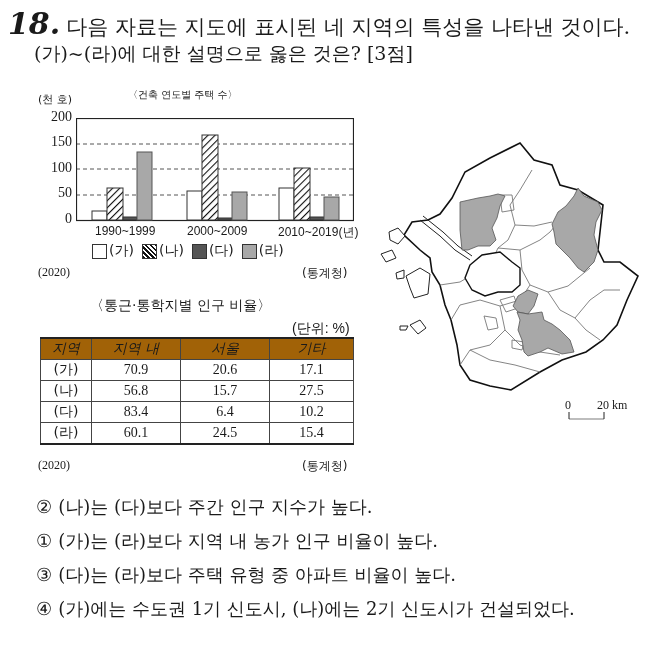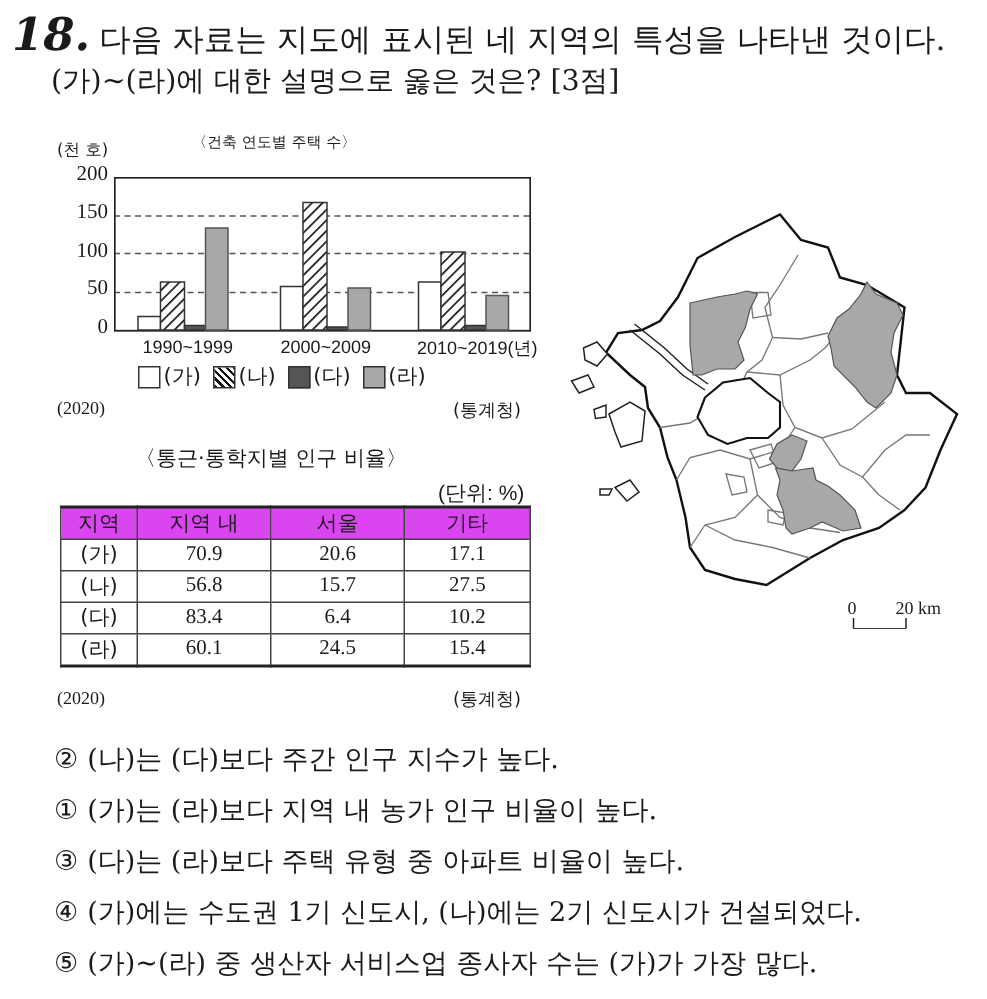--- a/index.html
+++ b/index.html
@@ -14,21 +14,21 @@
   .xcat { position:absolute; font-size:12px; font-family:Liberation Sans, sans-serif; white-space:nowrap; }
   .legend { position:absolute; left:92px; top:242px; font-size:14px; display:flex; gap:8px; align-items:center; font-family:"DejaVu Sans",sans-serif; }
   .legend .sw { width:13px; height:13px; border:1px solid #333; display:inline-block; margin-right:2px; vertical-align:middle; }
   .legend .it { display:flex; align-items:center; }
   .src-year { position:absolute; font-size:12px; font-family:"Liberation Serif",serif; }
   .src-org { position:absolute; font-size:12px; font-family:"DejaVu Sans",sans-serif; }
   .table-title { position:absolute; left:90px; top:297px; font-size:14px; font-family:"DejaVu Sans",sans-serif; }
   .table-unit { position:absolute; left:292px; top:320px; font-size:14px; font-family:Liberation Sans, sans-serif; }
   table.data { position:absolute; left:40px; top:337px; width:314px; border-collapse:collapse; font-size:14px; }
   table.data th, table.data td { border:1px solid #444; text-align:center; height:20px; padding:0; }
-  table.data th { background:#d946ef; font-weight:normal; font-family:"DejaVu Sans",sans-serif; }
+  table.data th { background:#a16207; font-weight:normal; font-family:"DejaVu Sans",sans-serif;font-style:italic; }
   table.data td { font-family:"Liberation Serif",serif; }
   table.data td.rl { font-family:"DejaVu Sans",sans-serif; }
   table.data { border-top:2px solid #222; border-bottom:2px solid #222; }
   .options { position:absolute; left:36px; top:493px; font-size:18px; font-family:"DejaVu Serif",serif; }
   .opt { height:34px; line-height:28px; white-space:nowrap; }
   .opt .mk { margin-right:6px; }
   .map { position:absolute; left:360px; top:140px; }
   .scale { position:absolute; font-size:12px; font-family:"Liberation Serif",serif; }
 </style>
 </head>
@@ -186,14 +186,13 @@
   <line x1="569" y1="419" x2="604" y2="419" stroke="#222" stroke-width="0.6"></line>
 </svg>
 <div class="scale" style="left:565px;top:398px">0</div>
 <div class="scale" style="left:597px;top:398px">20 km</div>
 
 <div class="options">
   <div class="opt"><span class="mk">②</span><span>(나)는 (다)보다 주간 인구 지수가 높다.</span></div>
   <div class="opt"><span class="mk">①</span><span>(가)는 (라)보다 지역 내 농가 인구 비율이 높다.</span></div>
   <div class="opt"><span class="mk">③</span><span>(다)는 (라)보다 주택 유형 중 아파트 비율이 높다.</span></div>
   <div class="opt"><span class="mk">④</span><span>(가)에는 수도권 1기 신도시, (나)에는 2기 신도시가 건설되었다.</span></div>
-  <div class="opt"><span class="mk">⑤</span><span>(가)~(라) 중 생산자 서비스업 종사자 수는 (가)가 가장 많다.</span></div>
 </div>
 
 </body></html>

